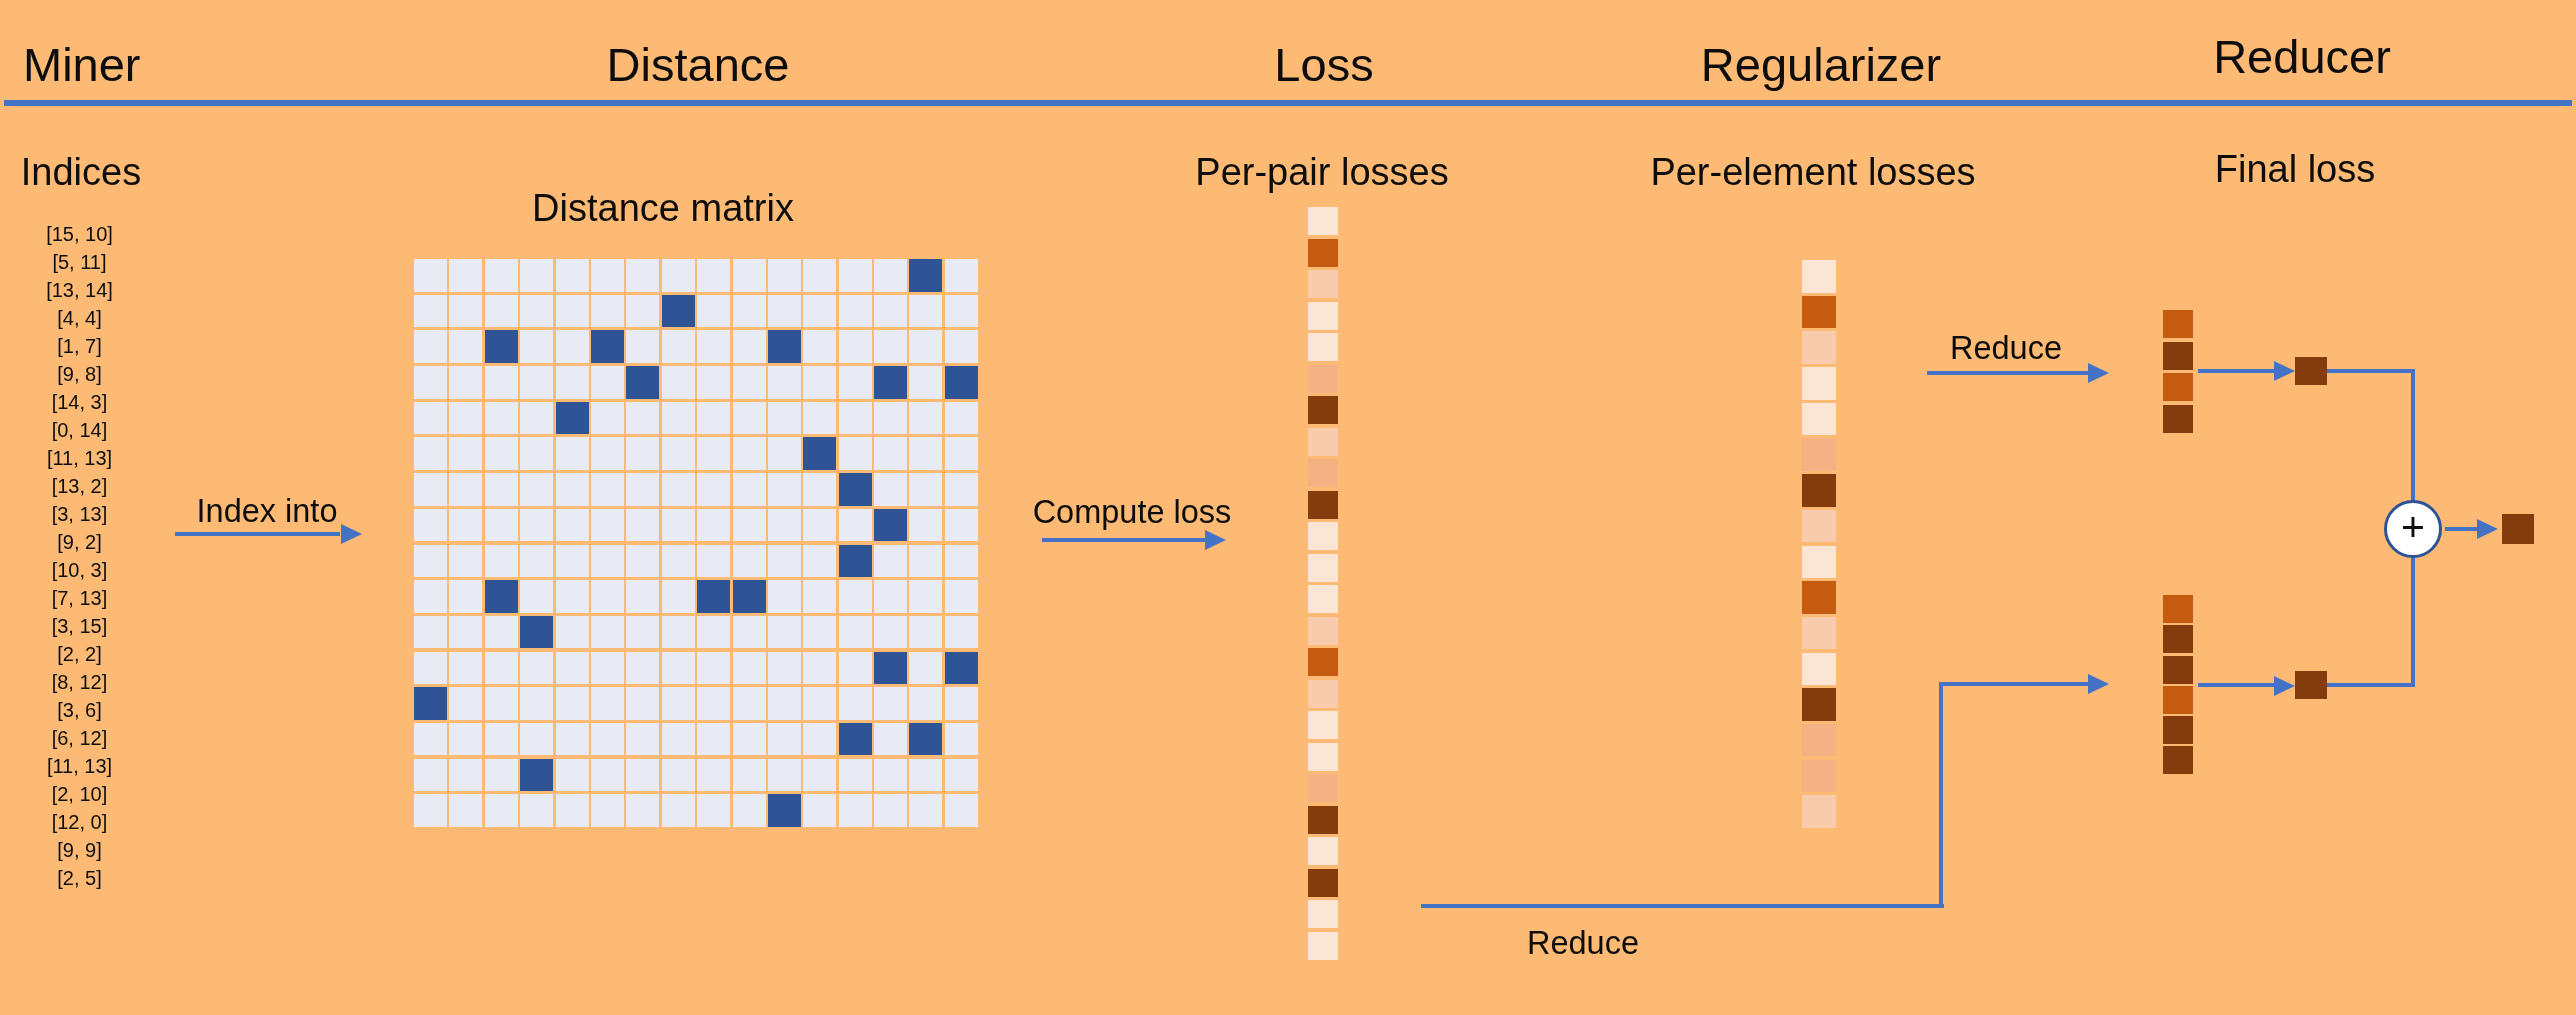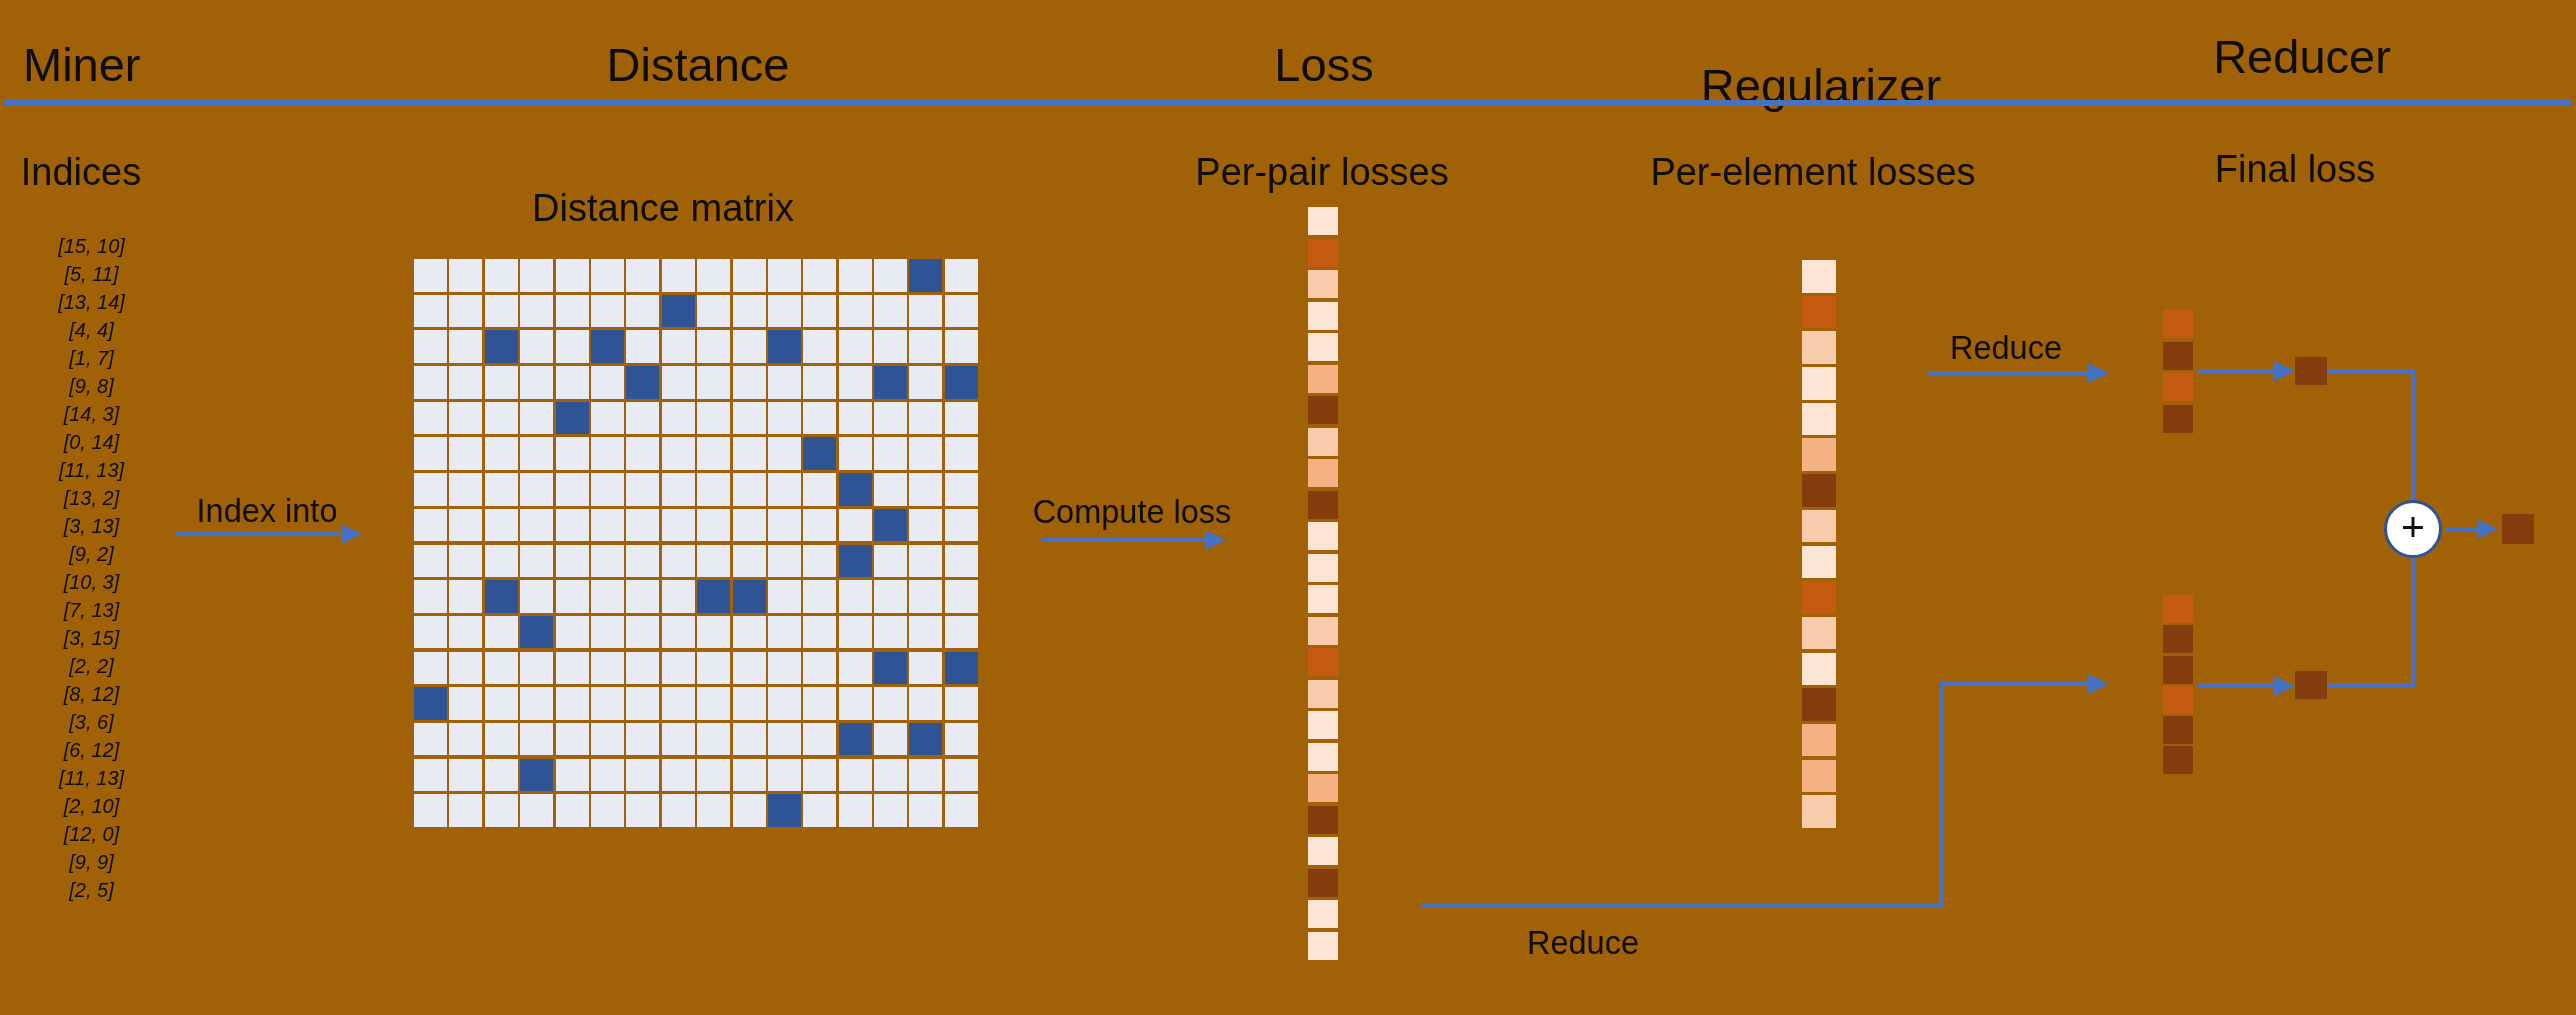--- a/index.html
+++ b/index.html
@@ -1,33 +1,33 @@
 <!DOCTYPE html>
 <html style="font-size:11.3px"><head>
 <meta charset="utf-8">
 <style>
   html,body{margin:0;padding:0;background:#fff;}
-  .canvas{position:relative;width:2576px;height:1016px;background:#a16207;
+  .canvas{position:relative;width:2576px;height:1016px;background:#fdba74;
           font-family:"Liberation Sans",sans-serif;color:#0d0d0d;overflow:hidden;}
 
   .hdr{position:absolute;font-size:47px;line-height:1;white-space:nowrap;}
   .sub{position:absolute;font-size:38px;line-height:1;white-space:nowrap;}
   .ctr{transform:translateX(-50%);}
 
   .rule{position:absolute;background:#4472C4;}
 
   .flow-label{position:absolute;font-size:32.5px;line-height:1;white-space:nowrap;transform:translateX(-50%);}
 
   .hline{position:absolute;height:4.2px;background:#4472C4;}
   .vline{position:absolute;width:4.2px;background:#4472C4;}
   .ahead{position:absolute;width:0;height:0;border-top:10px solid transparent;
          border-bottom:10px solid transparent;border-left:21px solid #4472C4;}
 
-  #indices-list{position:absolute;left:14px;top:220px;width:131px;margin:12px;padding:0;
-                list-style:none;text-align:center;font-size:20px;font-style:italic;}
+  #indices-list{position:absolute;left:14px;top:220px;width:131px;margin:0;padding:0;
+                list-style:none;text-align:center;font-size:20px;}
   #indices-list li{height:28px;line-height:28px;}
 
   #matrix{position:absolute;left:414px;top:259px;display:grid;
           grid-template-columns:repeat(16,33px);grid-auto-rows:32.5px;
           column-gap:2.4px;row-gap:3.2px;}
   #matrix .mcell{background:#E9EBF4;}
   #matrix .mcell.hl{background:#2F5496;}
 
   .loss-col{position:absolute;display:flex;flex-direction:column;}
   #per-pair-col{left:1308px;top:207px;gap:3.5px;}
@@ -47,21 +47,21 @@
   #sum-circle .plus{font-size:41px;line-height:1;color:#111;margin-top:-2.8px;}
 </style>
 </head>
 <body>
 
 <div class="canvas">
 
   <div class="hdr" style="left:23px;top:41px;">Miner</div>
   <div class="hdr ctr" style="left:698px;top:41px;">Distance</div>
   <div class="hdr ctr" style="left:1324px;top:41px;">Loss</div>
-  <div class="hdr ctr" style="left:1821px;top:41px;margin-top:21px;">Regularizer</div>
+  <div class="hdr ctr" style="left:1821px;top:41px;">Regularizer</div>
   <div class="hdr ctr" style="left:2302px;top:32.5px;">Reducer</div>
 
   <div class="rule" style="left:4.2px;top:100px;width:2568px;height:5.7px;"></div>
 
   <div class="sub ctr" style="left:81px;top:153px;">Indices</div>
   <div class="sub ctr" style="left:663px;top:153px;margin-top:36px;">Distance matrix</div>
   <div class="sub ctr" style="left:1322px;top:153px;">Per-pair losses</div>
   <div class="sub ctr" style="left:1813px;top:153px;">Per-element losses</div>
   <div class="sub ctr" style="left:2295px;top:150px;">Final loss</div>
 

